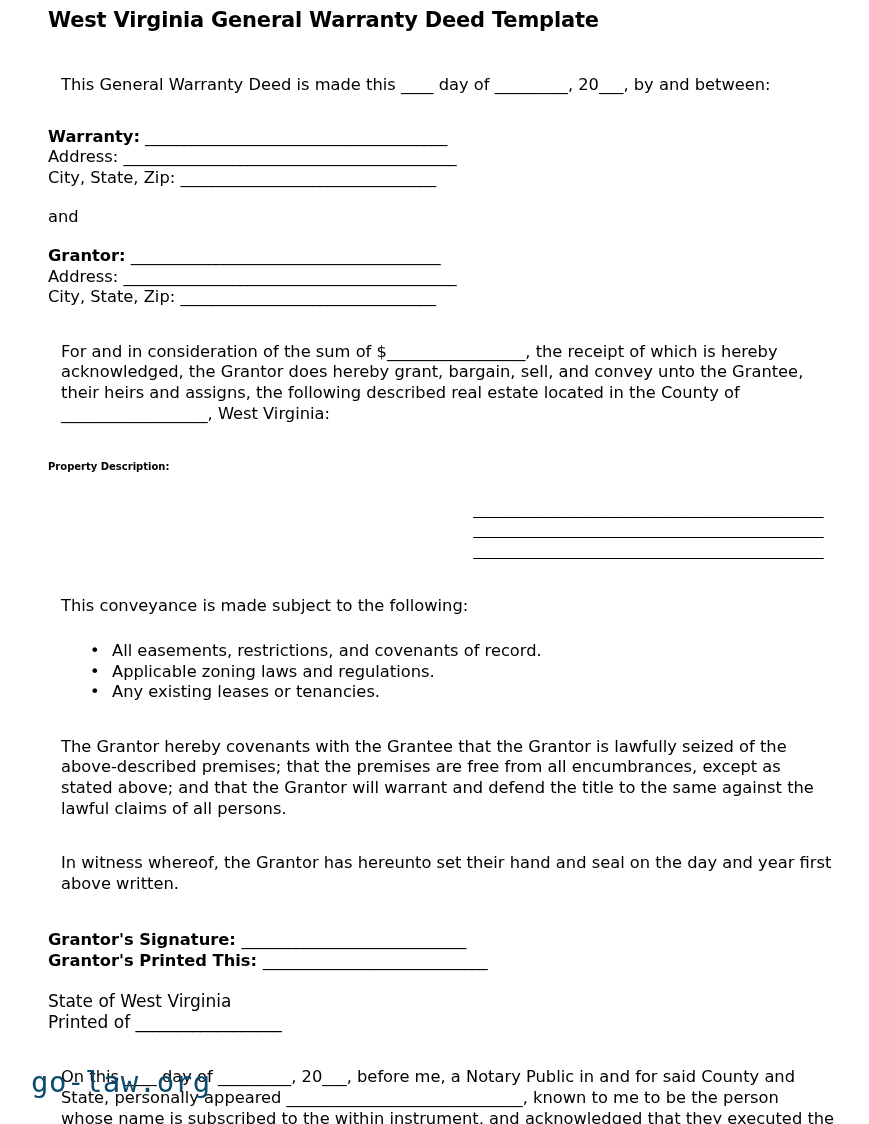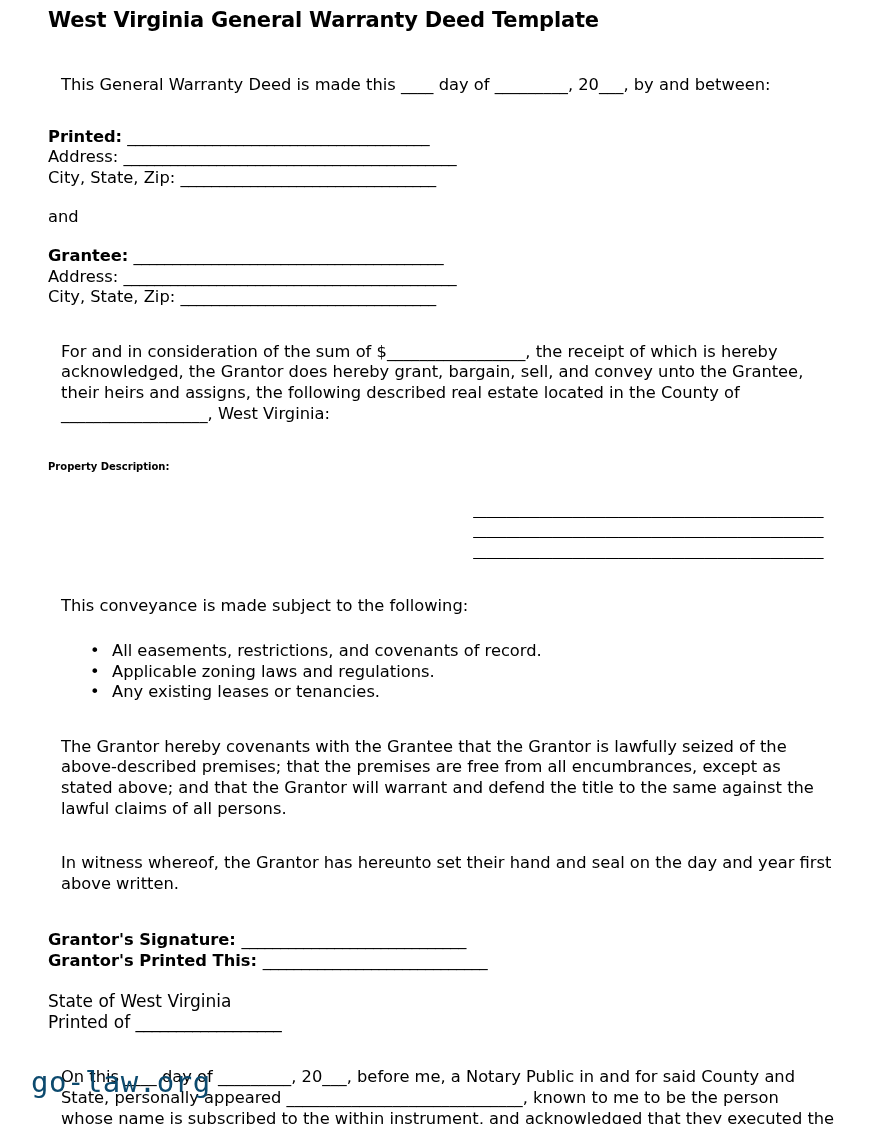--- a/index.html
+++ b/index.html
@@ -132,38 +132,38 @@
 
 <div class="page">
   <div class="content">
 
     <h1 class="doc-title">West Virginia General Warranty Deed Template</h1>
 
     <p class="para">This General Warranty Deed is made this ____ day of _________, 20___, by and between:</p>
 
     <div class="field-block">
       <div class="field-line">
-        <span class="field-label">Printed:</span>
+        <span class="field-label">Warranty:</span>
         <span class="blank">_______________________________________</span>
       </div>
       <div class="field-line">
         <span class="field-label-plain">Address:</span>
         <span class="blank">___________________________________________</span>
       </div>
       <div class="field-line">
         <span class="field-label-plain">City, State, Zip:</span>
         <span class="blank">_________________________________</span>
       </div>
     </div>
 
     <div class="and-line">and</div>
 
     <div class="field-block">
       <div class="field-line">
-        <span class="field-label">Grantee:</span>
+        <span class="field-label">Grantor:</span>
         <span class="blank">________________________________________</span>
       </div>
       <div class="field-line">
         <span class="field-label-plain">Address:</span>
         <span class="blank">___________________________________________</span>
       </div>
       <div class="field-line">
         <span class="field-label-plain">City, State, Zip:</span>
         <span class="blank">_________________________________</span>
       </div>

